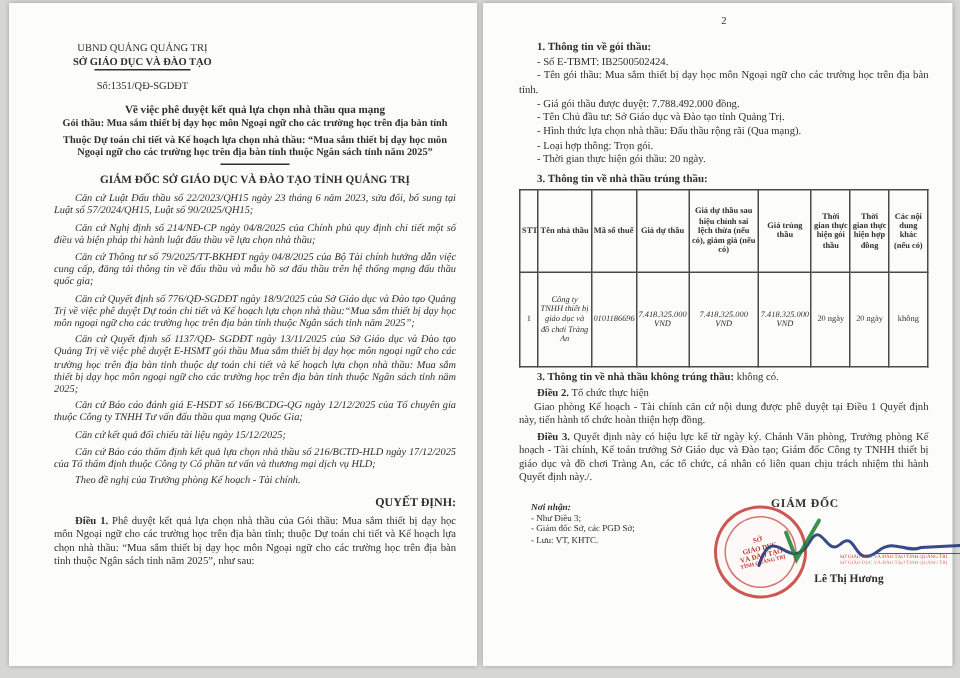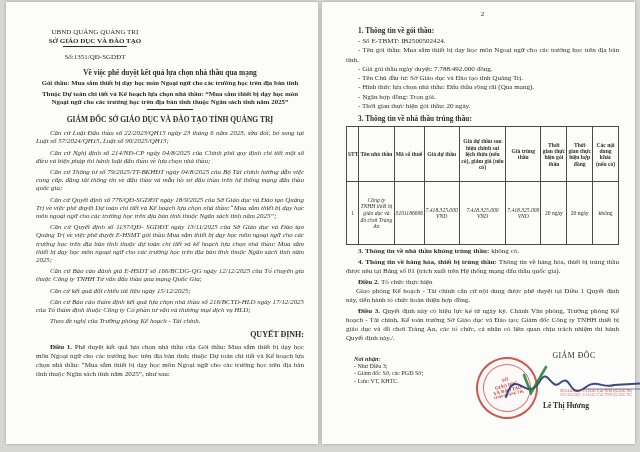--- a/index.html
+++ b/index.html
@@ -49,21 +49,21 @@
   .c1{width:4.5%;} .c2{width:13%;} .c3{width:11%;} .c4{width:13%;} .c5{width:17%;}
   .c6{width:13%;} .c7{width:9.5%;} .c8{width:9.5%;} .c9{width:9.5%;}
 
   .para{font-size:7.1px;line-height:9px;text-indent:12px;text-align:justify;margin:2px 0 0;}
   .para b{font-size:7.1px;}
 
   
   .sign-block{position:relative;height:100px;margin-top:6px;}
   .recipients{position:absolute;left:8px;top:6px;font-size:6px;line-height:7.5px;}
   .recipients .rh{font-weight:bold;font-style:italic;font-size:6.2px;}
-  .sign-title{position:absolute;left:168px;top:2px;width:120px;text-align:center;font-weight:normal;font-size:7.8px;letter-spacing:.5px;}
+  .sign-title{position:absolute;left:168px;top:2px;width:120px;font-weight:bold;font-size:7.8px;letter-spacing:.5px;}
   .sign-name{position:absolute;left:160px;top:52px;width:120px;text-align:center;font-weight:bold;font-size:7.6px;}
   .seal{position:absolute;left:130px;top:8px;width:58px;height:58px;border-radius:50%;
         border:2.5px solid rgba(191,48,40,.8);transform:rotate(-14deg);background:rgba(255,240,238,.25);}
   .seal-inner{position:absolute;inset:5px;border-radius:50%;border:1px solid rgba(191,48,40,.65);
         display:flex;flex-direction:column;align-items:center;justify-content:center;
         color:#bf3028;font-weight:bold;font-size:4.6px;line-height:5.4px;text-align:center;}
   .sig-svg{position:absolute;left:150px;top:10px;}
   .digital-stamp{position:absolute;left:214px;top:40px;width:120px;color:#c0392b;font-size:3.4px;line-height:4px;overflow:hidden;white-space:nowrap;}
 </style>
 </head>
@@ -107,24 +107,24 @@
     </div>
   </div>
 
   <div class="page page-right">
     <div class="inner-r">
       <div class="pageno">2</div>
 
       <div class="sec-head">1. Thông tin về gói thầu:</div>
       <p class="item">- Số E-TBMT: IB2500502424.</p>
       <p class="item">- Tên gói thầu: Mua sắm thiết bị dạy học môn Ngoại ngữ cho các trường học trên địa bàn tỉnh.</p>
-      <p class="item">- Giá gói thầu ngày duyệt: 7.788.492.000 đồng.</p>
+      <p class="item">- Giá gói thầu được duyệt: 7.788.492.000 đồng.</p>
       <p class="item">- Tên Chủ đầu tư: Sở Giáo dục và Đào tạo tỉnh Quảng Trị.</p>
       <p class="item">- Hình thức lựa chọn nhà thầu: Đấu thầu rộng rãi (Qua mạng).</p>
-      <p class="item">- Ngân hợp đồng: Trọn gói.</p>
+      <p class="item">- Loại hợp thông: Trọn gói.</p>
       <p class="item">- Thời gian thực hiện gói thầu: 20 ngày.</p>
 
       <div class="sec-head">3. Thông tin về nhà thầu trúng thầu:</div>
 
       <table class="winner">
         <colgroup>
           <col class="c1">
             <col class="c2">
             <col class="c3">
             <col class="c4">
@@ -155,21 +155,20 @@
           <td class="it">7.418.325.000 VND</td>
           <td>20 ngày</td>
           <td>20 ngày</td>
           <td>không</td>
         </tr>
       </tbody>
         </table>
 
       <p class="para"><b>3. Thông tin về nhà thầu không trúng thầu:</b> <span>không có.</span></p>
 
-      <p class="para"><b>4. Thông tin về hàng hóa, thiết bị trúng thầu:</b> <span>Thông tin về hàng hóa, thiết bị trúng thầu được nêu tại Bảng số 01 (trích xuất trên Hệ thống mạng đấu thầu quốc gia).</span></p>
 
       <p class="para"><b>Điều 2.</b> <span>Tổ chức thực hiện</span></p>
       <p class="para" style="text-indent:10px;margin-top:0;">Giao phòng Kế hoạch - Tài chính căn cứ nội dung được phê duyệt tại Điều 1 Quyết định này, tiến hành tổ chức hoàn thiện hợp đồng.</p>
 
       <p class="para"><b>Điều 3.</b> <span>Quyết định này có hiệu lực kể từ ngày ký. Chánh Văn phòng, Trưởng phòng Kế hoạch - Tài chính, Kế toán trưởng Sở Giáo dục và Đào tạo; Giám đốc Công ty TNHH thiết bị giáo dục và đồ chơi Tràng An, các tổ chức, cá nhân có liên quan chịu trách nhiệm thi hành Quyết định này./.</span></p>
 
       <div class="sign-block">
         <div class="recipients">
           <div class="rh">Nơi nhận:</div>
           <div>- Như Điều 3;</div>

